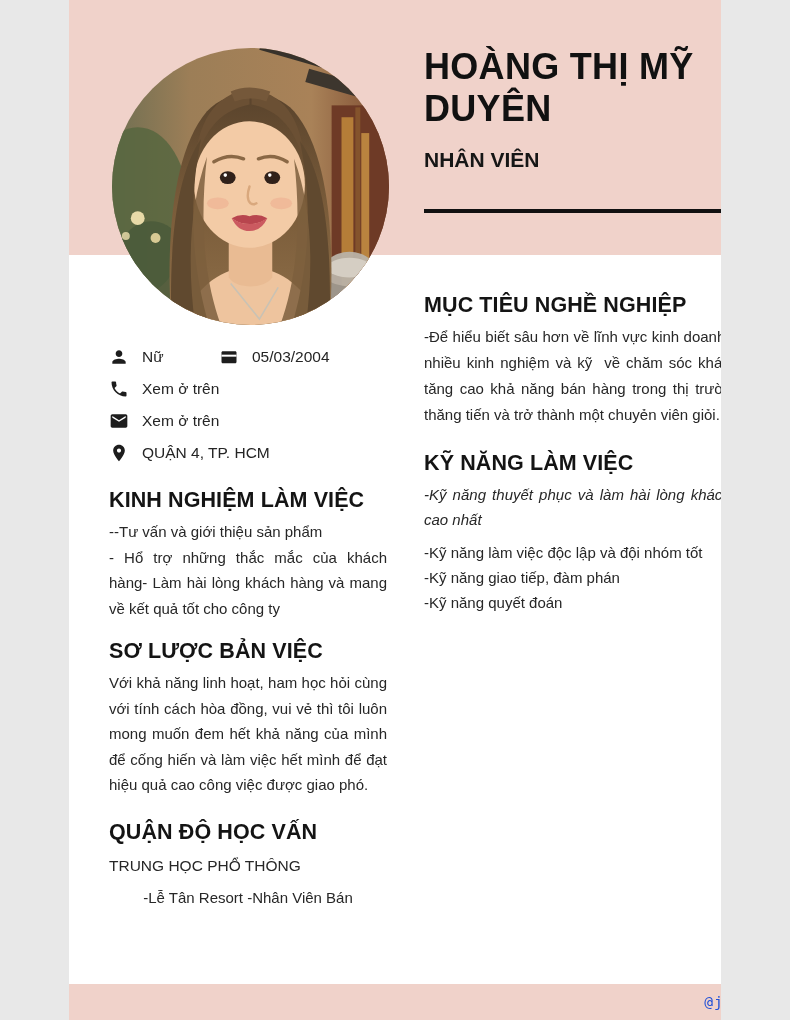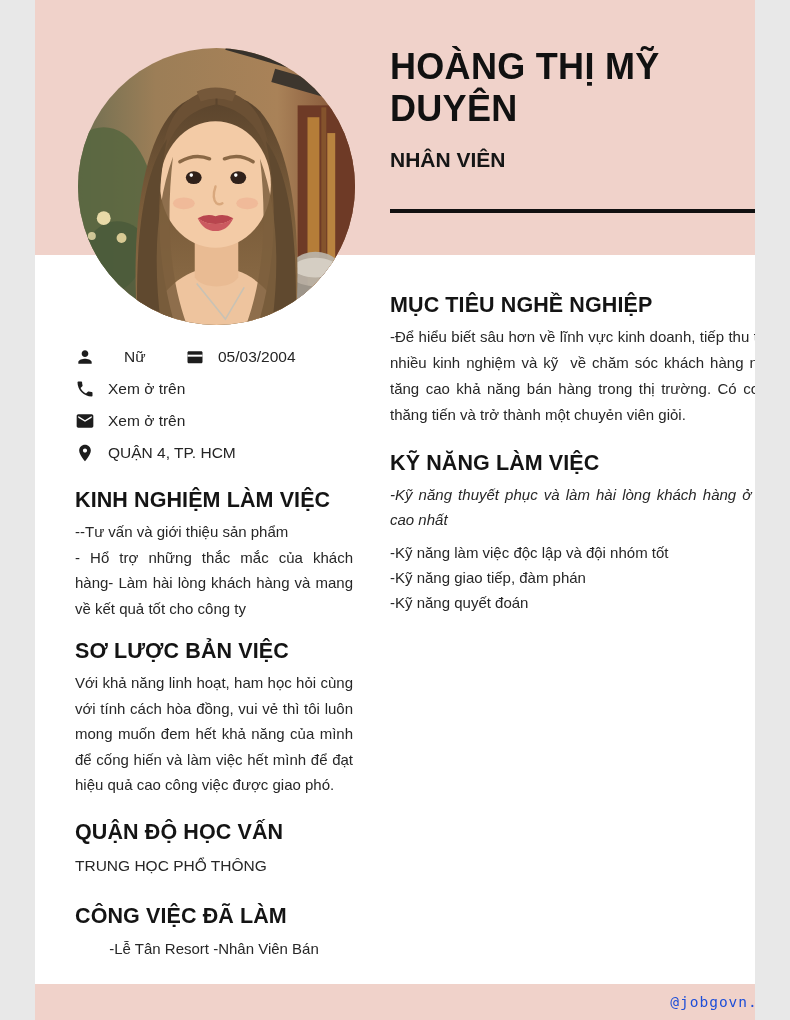--- a/index.html
+++ b/index.html
@@ -1,18 +1,18 @@
 <!DOCTYPE html>
 <html><head>
 <meta charset="utf-8">
 <style>
   * { margin:0; padding:0; box-sizing:border-box; }
   html,body { background:#e8e8e8; }
   .page {
-    position:relative; width:720px; height:1020px; margin:0 auto;
+    position:relative; width:652px; height:1020px; margin:0 auto;
     background:#ffffff; overflow:hidden;
     font-family:"Liberation Sans","DejaVu Sans",sans-serif;
     color:#222222;
     text-decoration:underline;
   }
   .top-band { position:absolute; left:0; top:0; width:790px; height:255px; background:#F0D2CA; }
   .footer-band {
     position:absolute; left:0; top:984px; width:790px; height:36px; background:#F0D2CA;
     text-align:right; padding-right:38px;
   }
@@ -28,21 +28,21 @@
   .header-block { position:absolute; left:355px; top:46px; width:397px; }
   .name { font-size:36px; font-weight:bold; color:#111111; line-height:42px; letter-spacing:0.3px; }
   .job-title { font-size:21px; font-weight:bold; color:#161616; line-height:25px; margin-top:17px; }
   .header-rule { width:396px; height:4px; background:#111111; margin-top:37px; }
 
   .left-col { position:absolute; left:40px; top:341px; width:278px; }
   .right-col { position:absolute; left:355px; top:292px; width:397px; }
 
   .info-row { display:flex; align-items:center; height:32px; }
   .info-cell { display:flex; align-items:center; }
-  .info-cell.first { width:110px;gap:16px; }
+  .info-cell.first { width:110px; }
   .info-icon { width:20px; height:20px; flex:0 0 20px; margin-right:13px; }
   .info-icon svg { display:block; width:20px; height:20px; fill:#1d1d1d; }
   .info-text { font-size:15.5px; color:#252525; white-space:nowrap; }
 
   h2.section {
     font-size:21.5px; font-weight:bold; color:#141414; line-height:26px;
     letter-spacing:0.1px;
   }
   .left-col h2.section { margin-top:18px; }
   .body-text { font-size:15px; color:#272727; line-height:25.5px; margin-top:6px; }
@@ -185,21 +185,20 @@
     <h2 class="section">KINH NGHIỆM LÀM VIỆC</h2>
     <p class="body-text">--Tư vấn và giới thiệu sản phẩm</p>
     <p class="body-text just" style="margin-top:0;">- Hổ trợ những thắc mắc của khách hàng- Làm hài lòng khách hàng và mang về kết quả tốt cho công ty</p>
 
     <h2 class="section about-h">SƠ LƯỢC BẢN VIỆC</h2>
     <p class="body-text just">Với khả năng linh hoạt, ham học hỏi cùng với tính cách hòa đồng, vui vẻ thì tôi luôn mong muốn đem hết khả năng của mình để cống hiến và làm việc hết mình để đạt hiệu quả cao công việc được giao phó.</p>
 
     <h2 class="section edu-h">QUẬN ĐỘ HỌC VẤN</h2>
     <p class="body-text edu-value">TRUNG HỌC PHỔ THÔNG</p>
 
-    <h2 class="section jobs-h">CÔNG VIỆC ĐÃ LÀM</h2>
     <p class="body-text jobs-value">-Lễ Tân Resort -Nhân Viên Bán</p>
 
   </div>
 
   <div class="right-col">
 
     <h2 class="section">MỤC TIÊU NGHỀ NGHIỆP</h2>
     <p class="body-text just" style="line-height:26px;">-Để hiểu biết sâu hơn về lĩnh vực kinh doanh, tiếp thu thêm nhiều kinh nghiệm và kỹ &nbsp;về chăm sóc khách hàng nhằm tăng cao khả năng bán hàng trong thị trường. Có cơ hội thăng tiến và trở thành một chuyẻn viên giỏi.</p>
 
     <h2 class="section skills-h">KỸ NĂNG LÀM VIỆC</h2>

